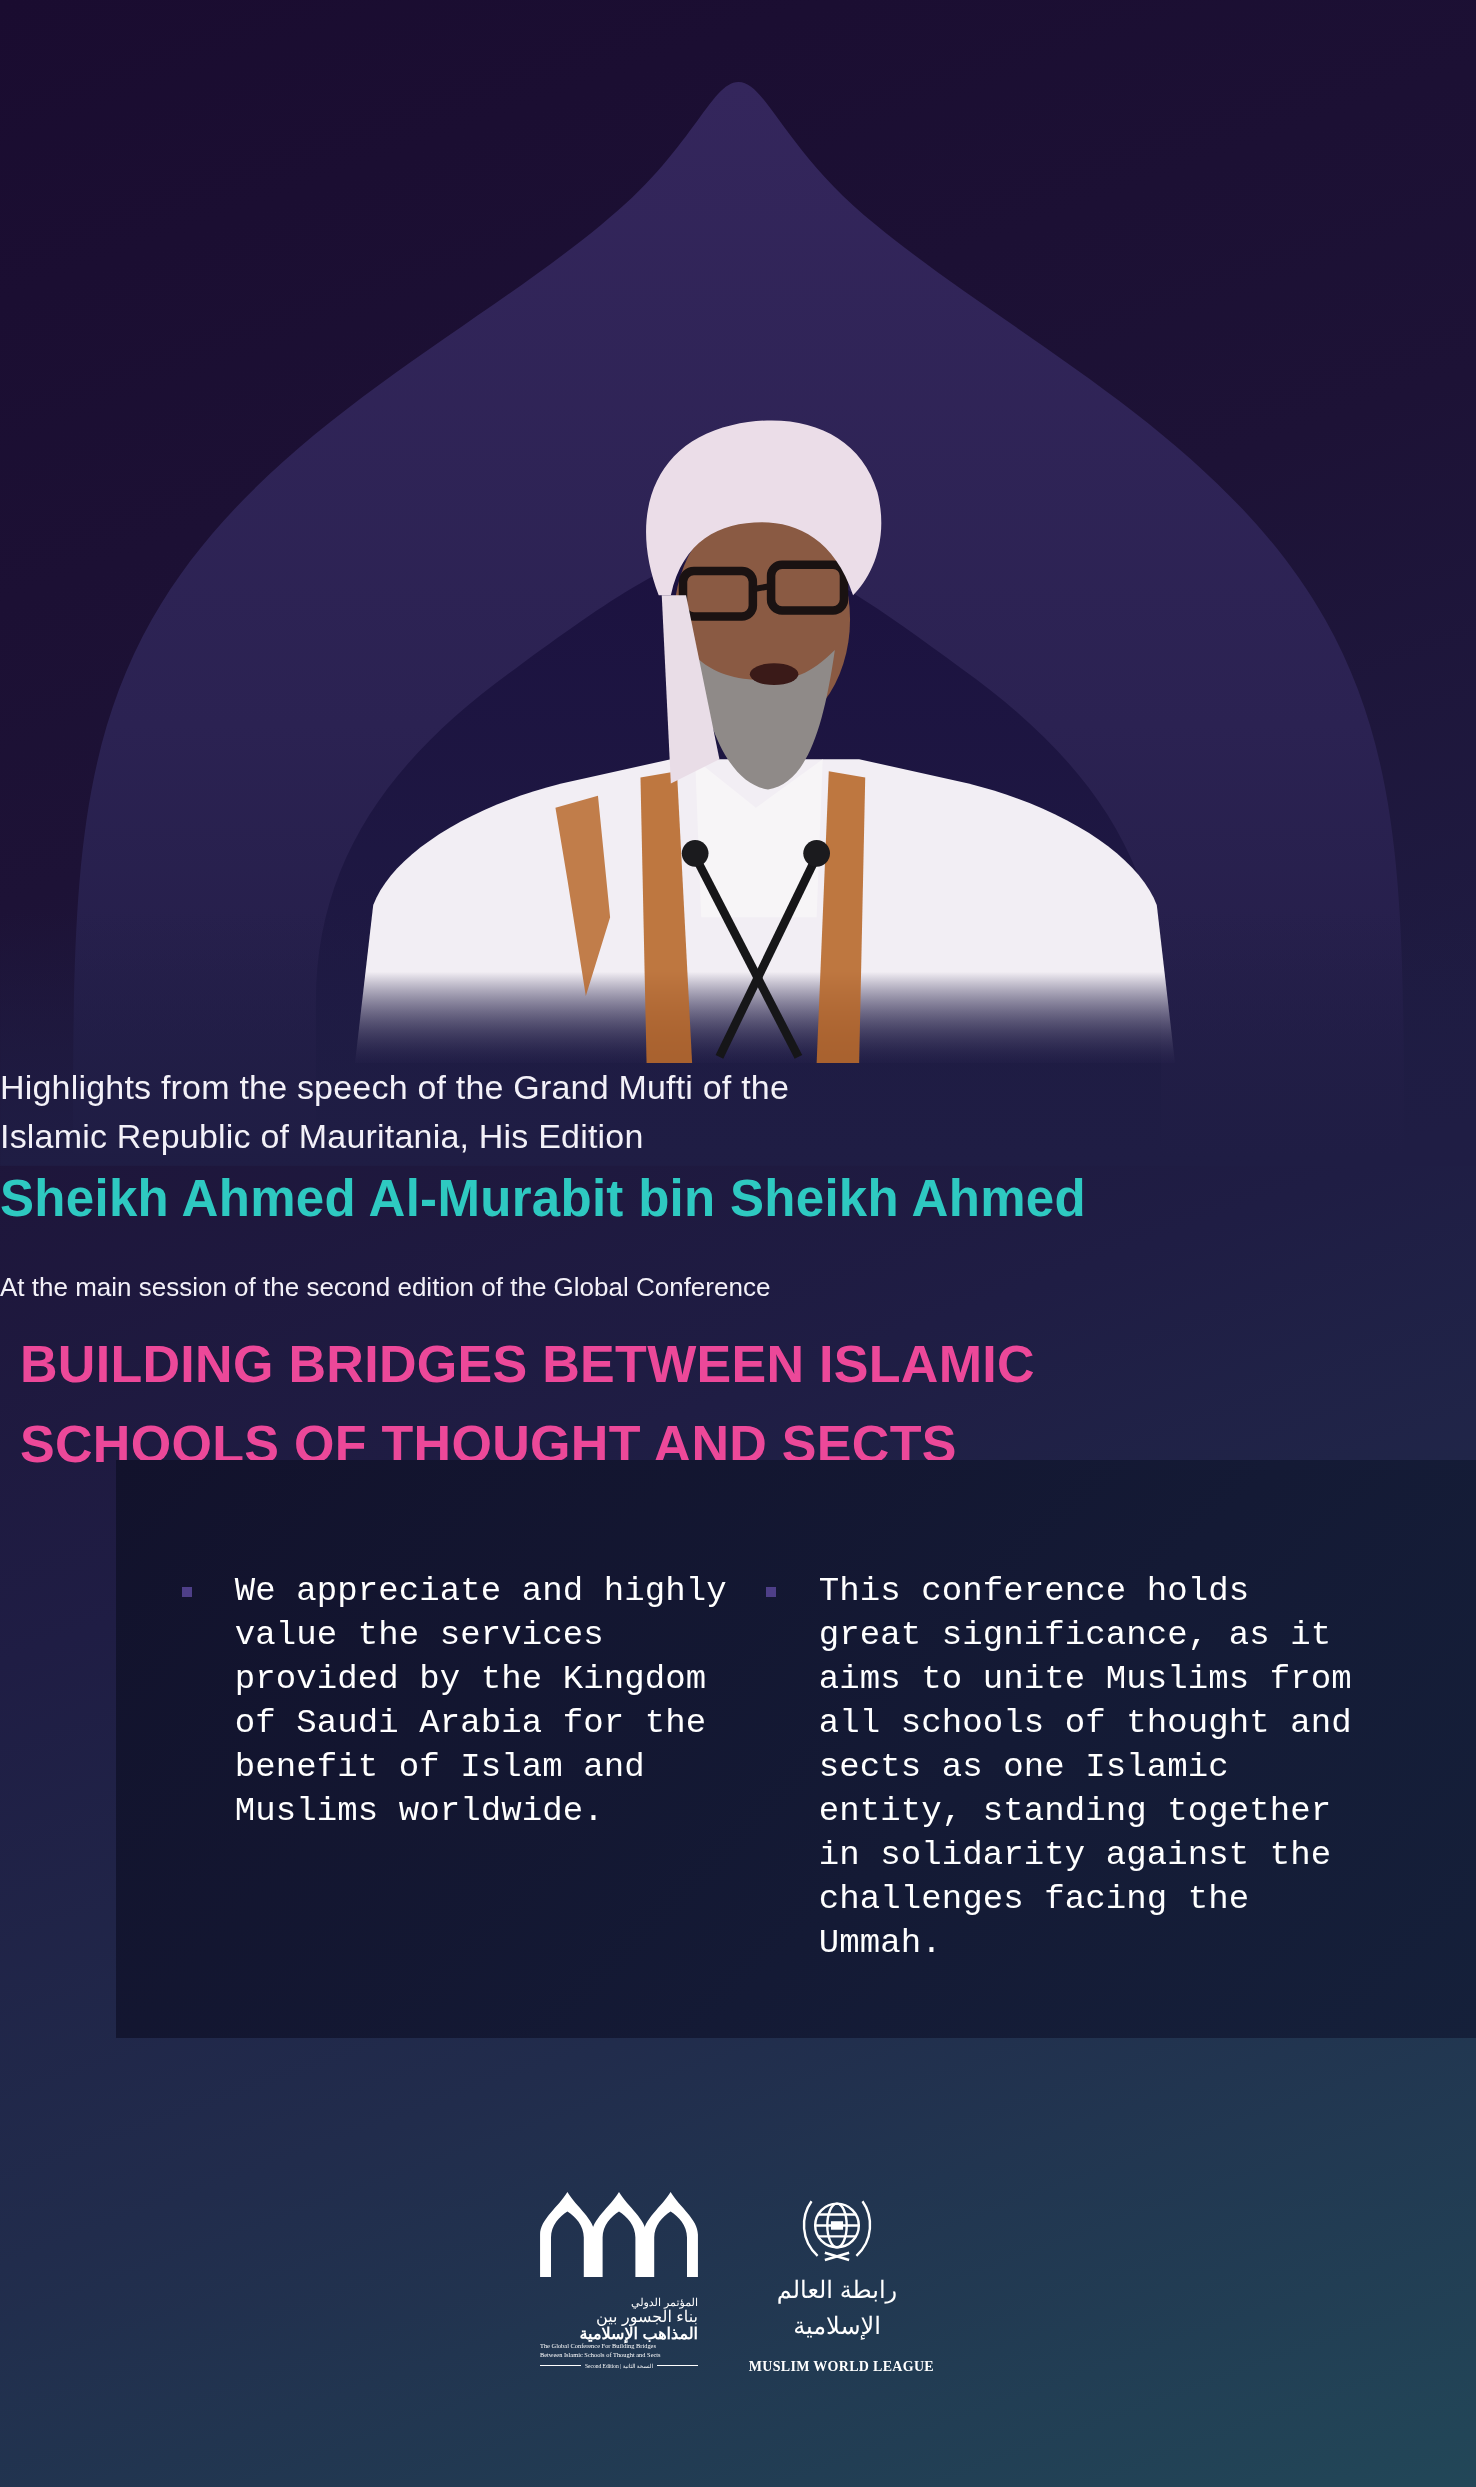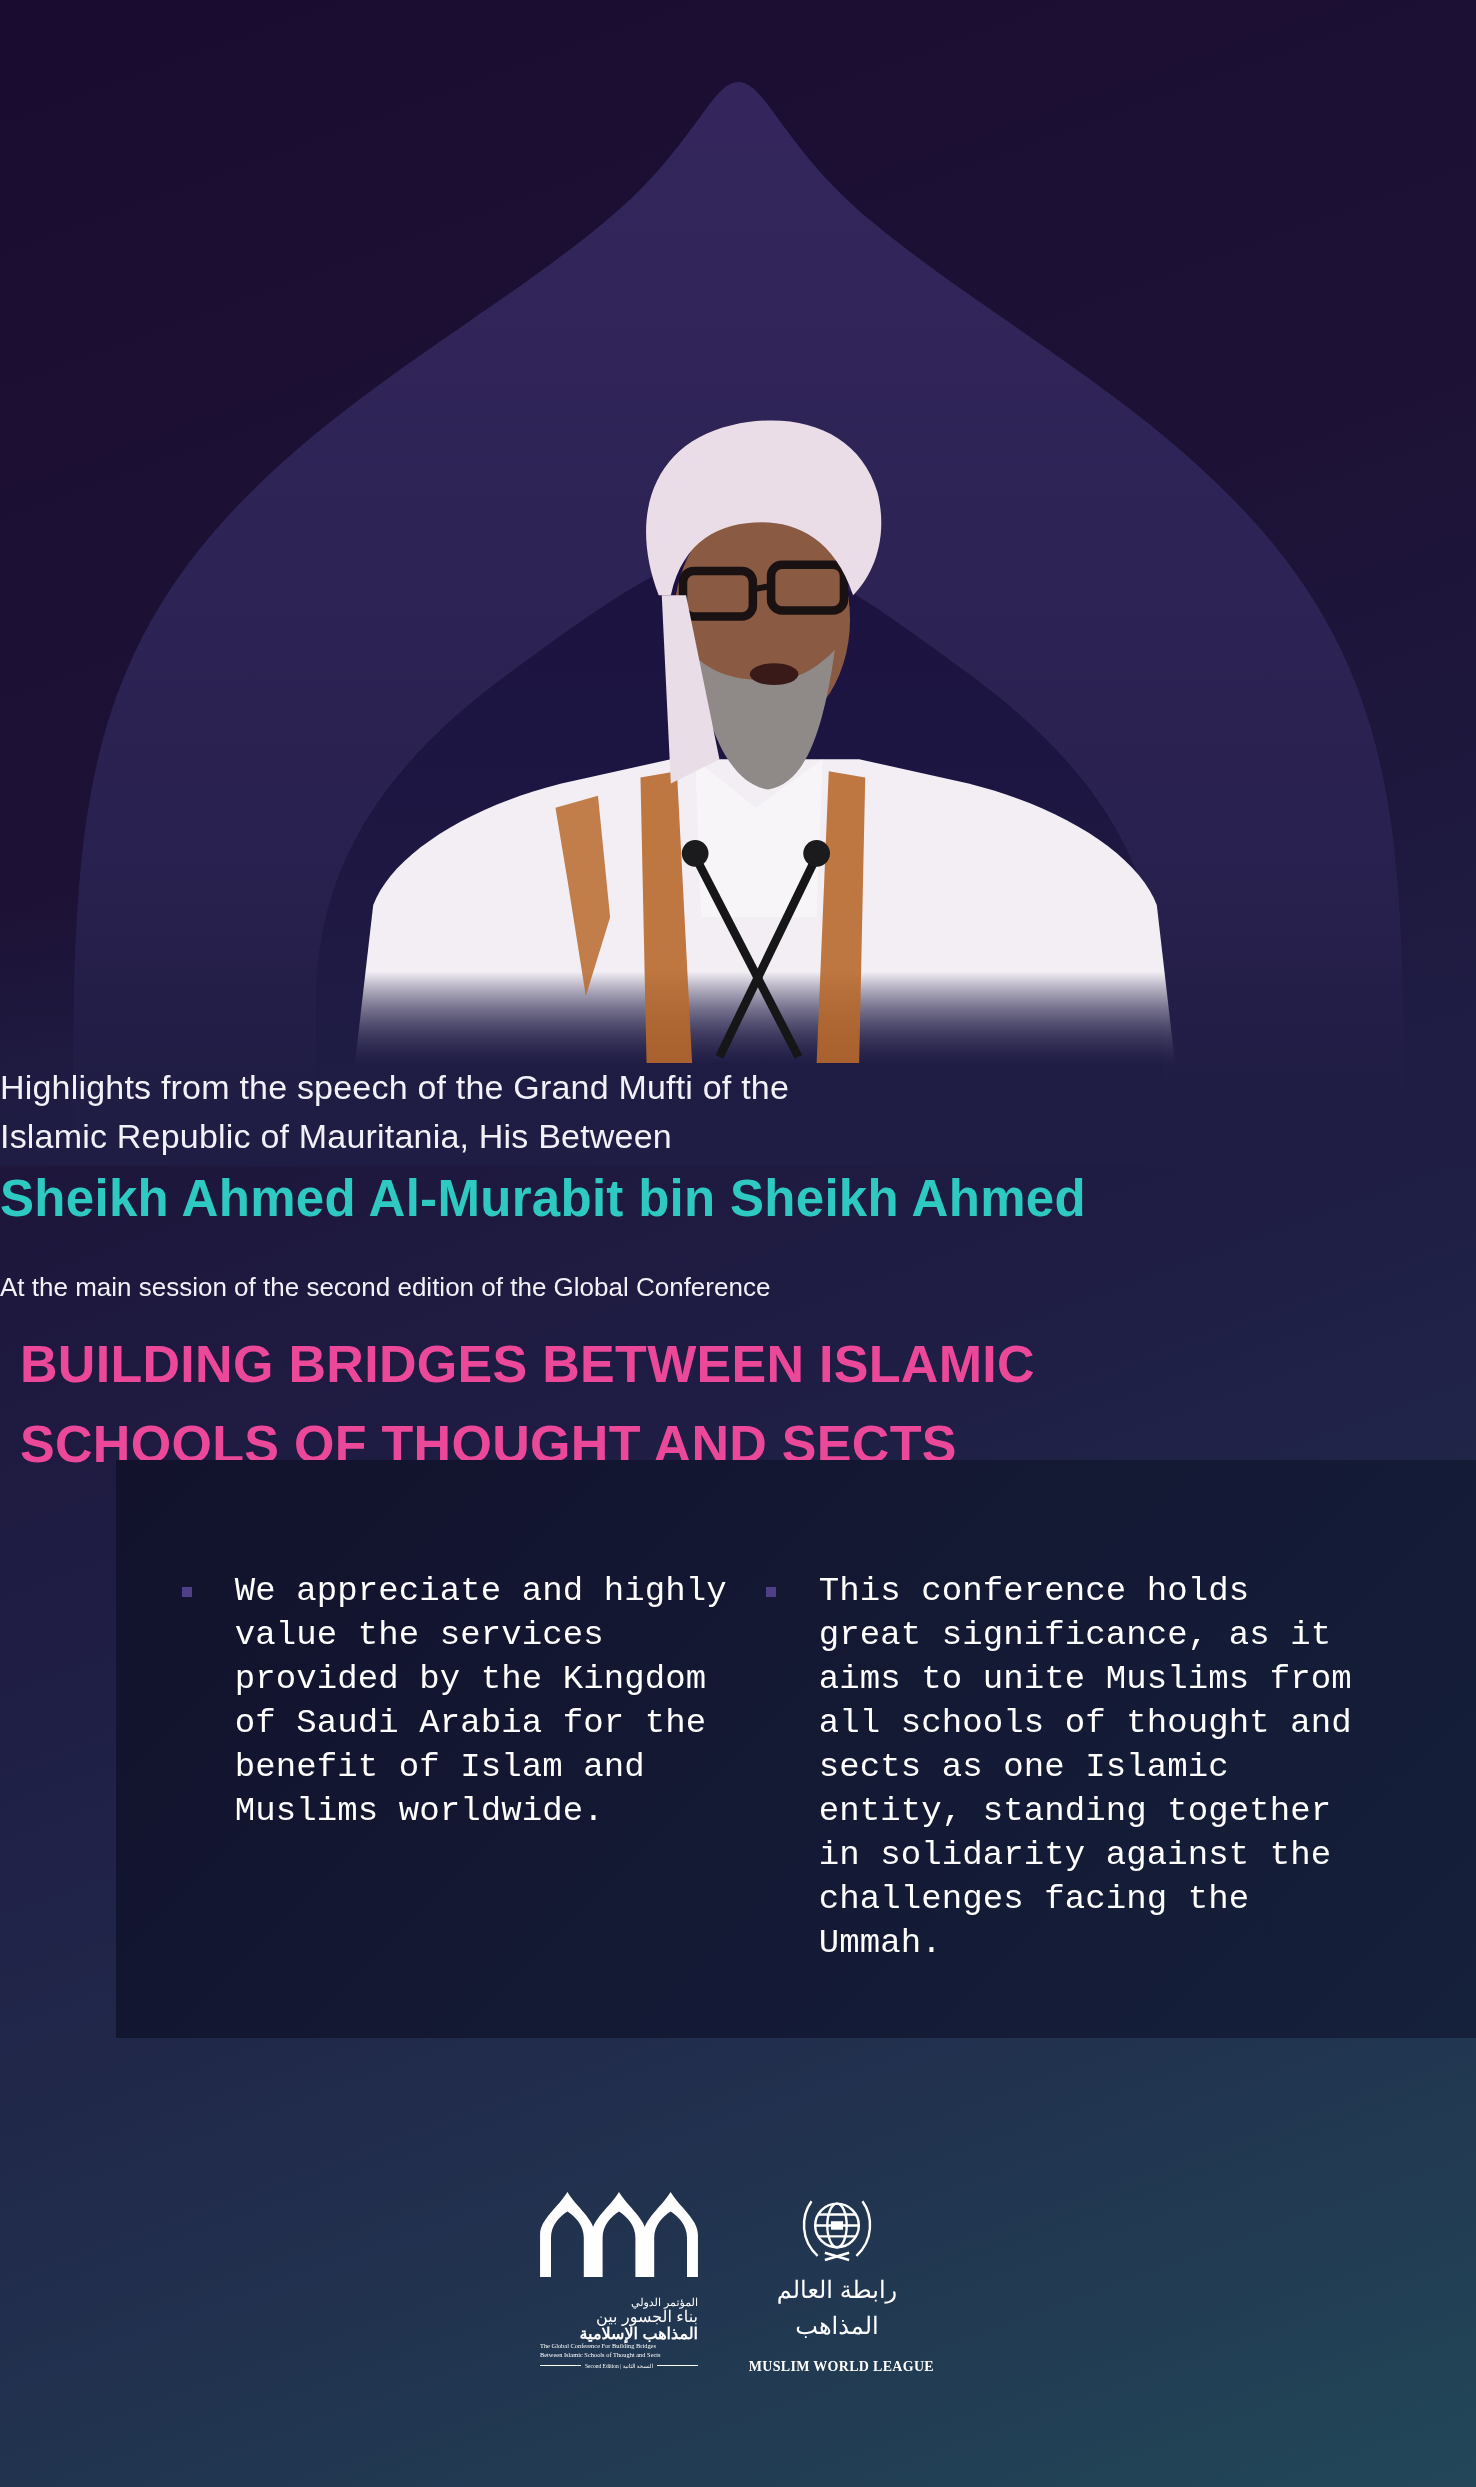--- a/index.html
+++ b/index.html
@@ -100,21 +100,21 @@
   <path d="M505 290 L545 290 L600 560 L520 600 Z" fill="#e9dde7"></path>
 
   <line x1="560" y1="720" x2="730" y2="1050" stroke="#161618" stroke-width="14"></line>
   <line x1="760" y1="720" x2="600" y2="1050" stroke="#161618" stroke-width="14"></line>
   <circle cx="560" cy="715" r="22" fill="#1b1b1e"></circle>
   <circle cx="760" cy="715" r="22" fill="#1b1b1e"></circle>
 </svg>
 
 <div class="text-block intro">
   <div>Highlights from the speech of the Grand Mufti of the</div>
-  <div>Islamic Republic of Mauritania, His Between</div>
+  <div>Islamic Republic of Mauritania, His Edition</div>
 </div>
 
 <div class="text-block name">Sheikh Ahmed Al-Murabit bin Sheikh Ahmed</div>
 
 <div class="text-block session">At the main session of the second edition of the Global Conference</div>
 
 <div class="text-block conf-title">
   <div>BUILDING BRIDGES BETWEEN ISLAMIC</div>
   <div>SCHOOLS OF THOUGHT AND SECTS</div>
 </div>
@@ -160,17 +160,17 @@
         <line x1="124" y1="55" x2="196" y2="55"></line>
         <line x1="130" y1="37" x2="190" y2="37"></line>
         <line x1="130" y1="73" x2="190" y2="73"></line>
         <path d="M118 15 C100 40 100 80 128 105"></path>
         <path d="M202 15 C220 40 220 80 192 105"></path>
         <line x1="140" y1="112" x2="180" y2="100"></line>
         <line x1="180" y1="112" x2="140" y2="100"></line>
       </g>
       <rect x="150" y="48" width="20" height="14" fill="#ffffff"></rect>
     </svg>
-    <div style="text-align:center;font-size:24px;line-height:36px;margin-top:4.9px;">رابطة العالم المذاهب</div>
+    <div style="text-align:center;font-size:24px;line-height:36px;margin-top:4.9px;">رابطة العالم الإسلامية</div>
     <div class="small-cap" style="text-align:right;font-size:14px;font-weight:bold;letter-spacing:0.3px;margin-top:15px;">MUSLIM WORLD LEAGUE</div>
   </div>
 </div>
 
 
 </body></html>

